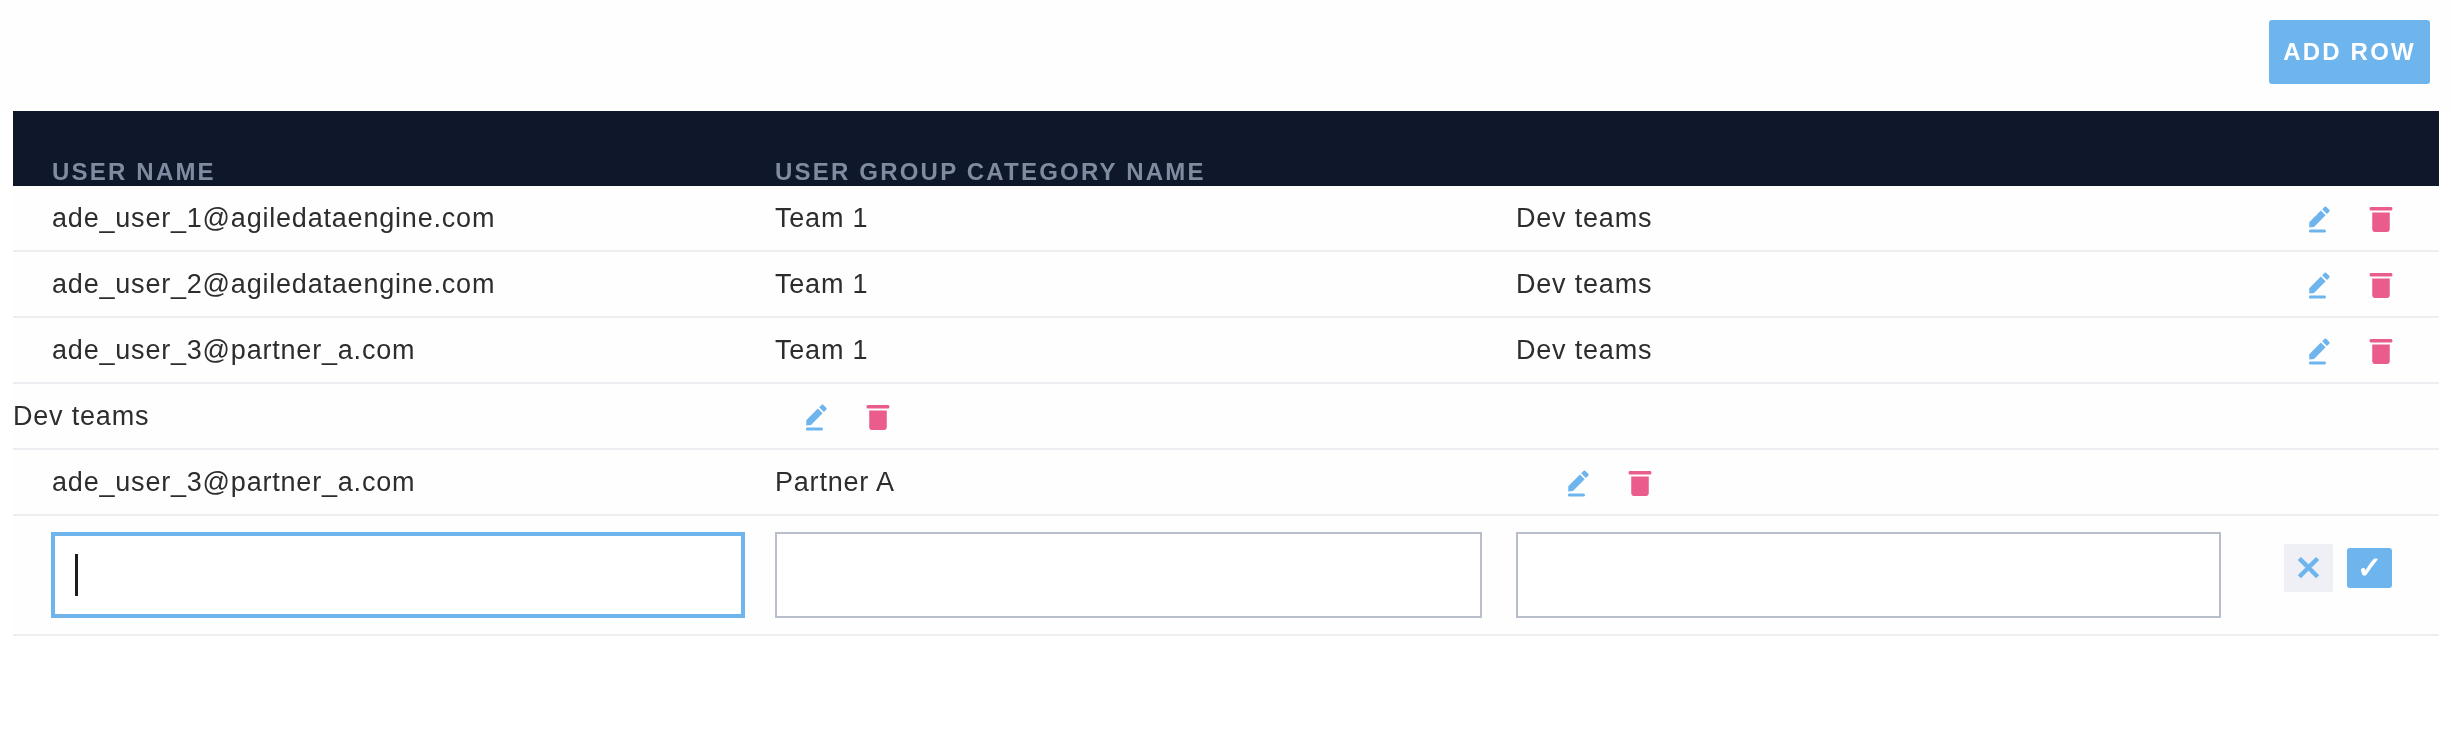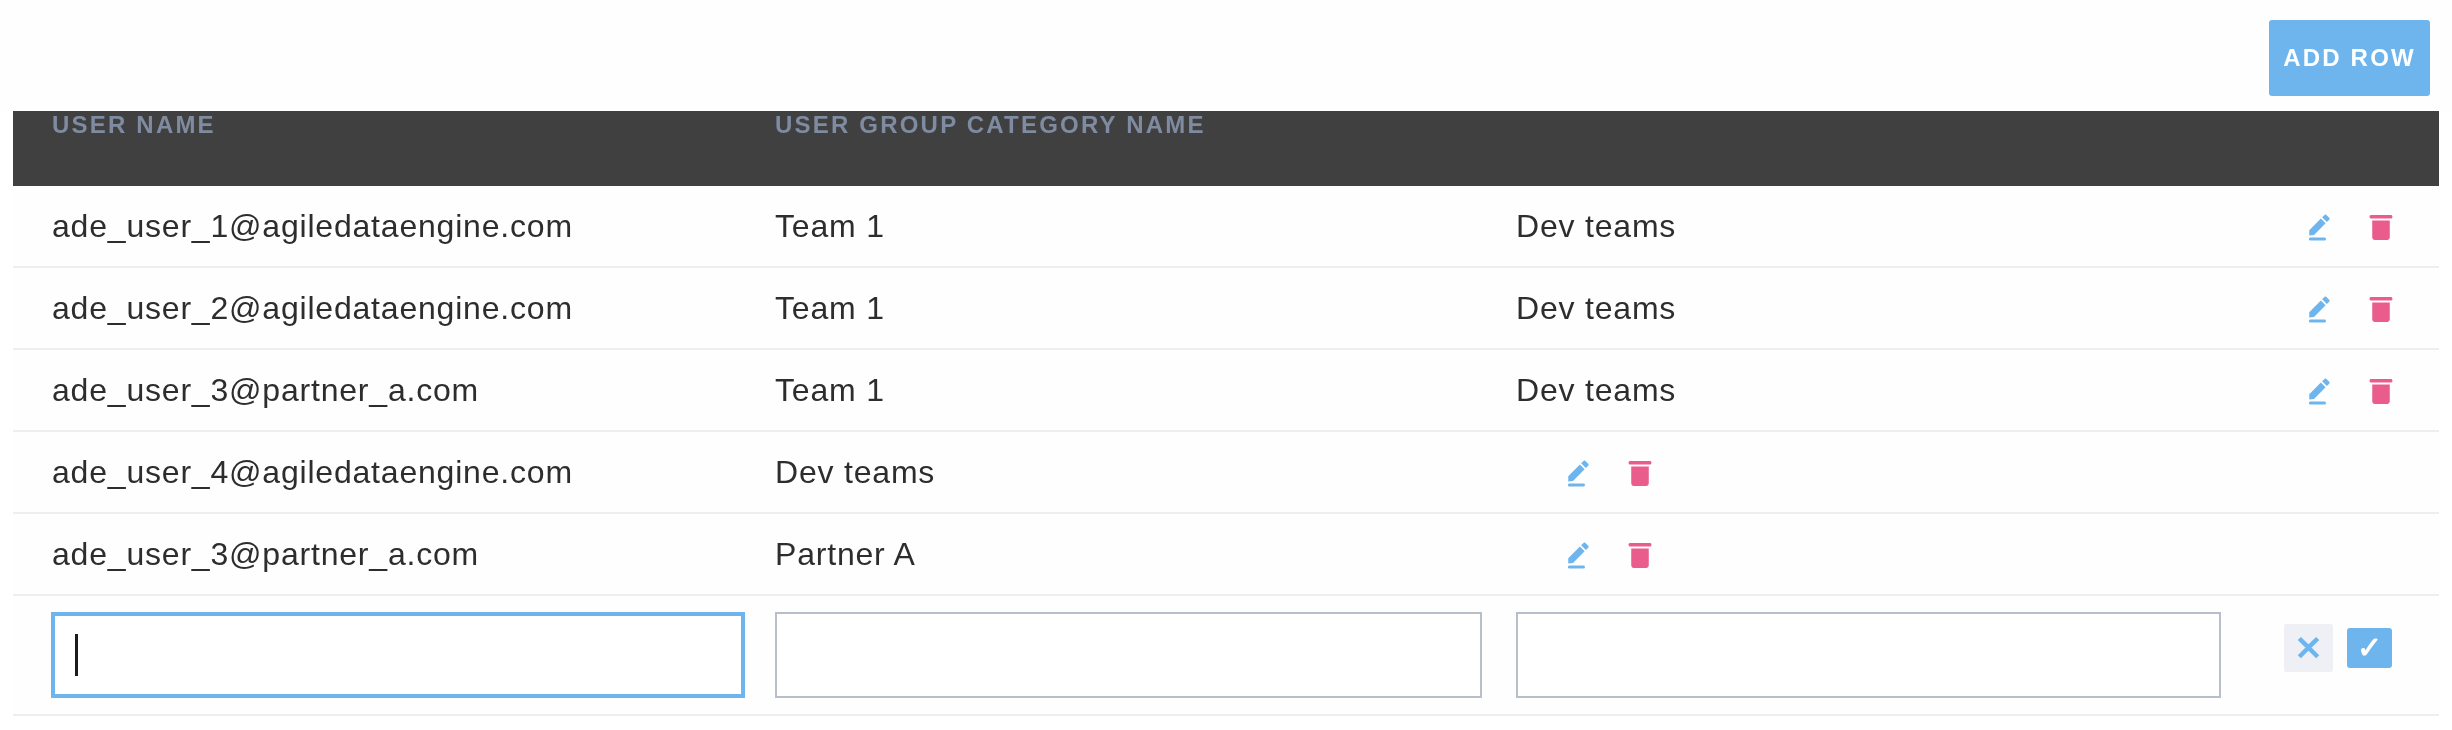--- a/index.html
+++ b/index.html
@@ -9,46 +9,46 @@
     font-family: "Liberation Sans", sans-serif;
     position: relative;
     overflow: hidden;
     color: #2d2d2d;
   }
 
   
   .topbar { height: 111px; position: relative; background: #fefefe; }
   .add-row-btn {
     position: absolute; top: 20px; right: 22px;
-    width: 161px; height: 76px;
+    width: 161px; height: 64px;
     background: #6eb5ee; color: #ffffff;
     border: none; border-radius: 3px;
     font-family: "Liberation Sans", sans-serif;
     font-size: 24px; font-weight: 700; letter-spacing: 2.2px;
     display: flex; align-items: center; justify-content: center;
     cursor: pointer;
   }
 
   
   .table { margin: 0 13px; }
   .thead {
-    height: 75px; background: #404040;
-    display: flex; align-items: flex-start;
+    height: 75px; background: #0f172a;
+    display: flex; align-items: flex-end;
     color: #7f8ba0; font-size: 24px; font-weight: 700; letter-spacing: 2.2px;
   }
   .cell { overflow: hidden; white-space: nowrap; }
   .col-user  { width: 762px; padding-left: 39px; }
   .col-group { width: 741px; }
   .col-cat   { width: 741px; }
   .col-actions { flex: 1; display: flex; align-items: center; padding-left: 48px; gap: 34px; }
 
   .trow {
-    height: 82px; display: flex; align-items: center;
+    height: 66px; display: flex; align-items: center;
     border-bottom: 2px solid #edeef2;
-    font-size: 32px; letter-spacing: 0.8px; color: #2d2d2d;
+    font-size: 27px; letter-spacing: 0.8px; color: #2d2d2d;
     background: #fffefe;
   }
 
   .icon-btn {
     width: 28px; height: 30px; border: none; background: transparent;
     display: flex; align-items: center; justify-content: center;
     cursor: pointer; padding: 0;
   }
   .icon-btn svg { display: block; }
 
@@ -181,21 +181,20 @@
               <rect x="1.2" y="3.4" width="19.6" height="3.2" rx="1.2"></rect>
               <path d="M3.4 8.2 h15.2 v14.6 c0 1.3 -1 2.3 -2.3 2.3 h-10.6 c-1.3 0 -2.3 -1 -2.3 -2.3 Z
                        M8 11 h2 v8.5 h-2 Z M12 11 h2 v8.5 h-2 Z"></path>
             </svg>
           </span>
         </button>
       </div>
     </div>
 
     <div class="trow">
-      <div class="cell col-user">ade_user_4@agiledataengine.com</div>
       <div class="cell col-cat">Dev teams</div>
       <div class="cell col-actions">
         <button class="icon-btn" title="">
           <span>
             <svg width="30" height="30" viewBox="0 0 24 24" fill="#6eb5ee">
               <path d="M4.2 15.3 L13.5 6 L17.3 9.8 L8 19.1 L4.2 19.6 Z"></path>
               <path d="M14.5 5 l1.9-1.9 c.4-.4 1.1-.4 1.5 0 l2.3 2.3 c.4.4.4 1.1 0 1.5 L18.3 8.8 Z"></path>
               <rect x="4" y="21.2" width="13.5" height="2.4" rx="1.1"></rect>
             </svg>
           </span>

